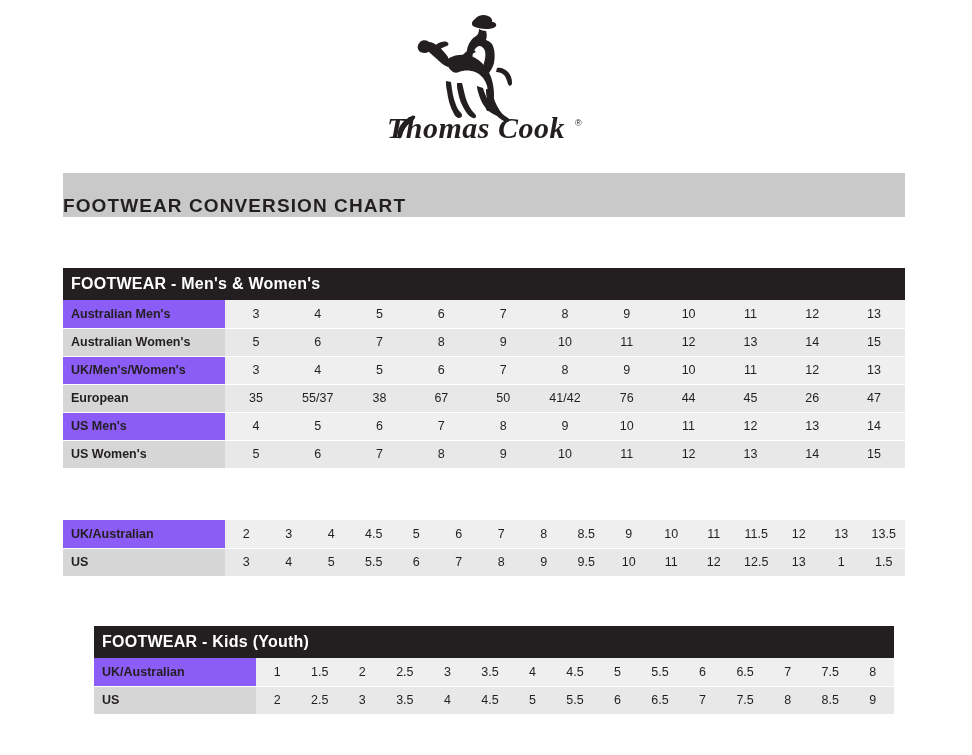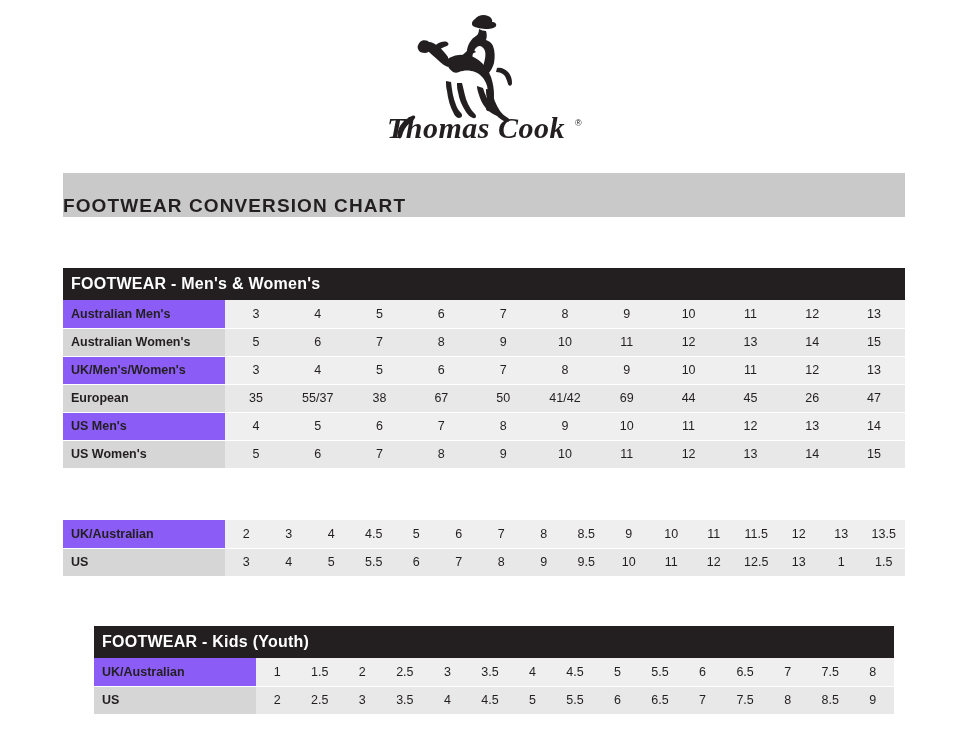--- a/index.html
+++ b/index.html
@@ -179,21 +179,21 @@
           <td class="val">13</td>
         </tr>
         <tr>
           <td class="rowlabel">European</td>
           <td class="val">35</td>
           <td class="val">55/37</td>
           <td class="val">38</td>
           <td class="val">67</td>
           <td class="val">50</td>
           <td class="val">41/42</td>
-          <td class="val">69</td>
+          <td class="val">76</td>
           <td class="val">44</td>
           <td class="val">45</td>
           <td class="val">26</td>
           <td class="val">47</td>
         </tr>
         <tr>
           <td class="rowlabel">US Men's</td>
           <td class="val">4</td>
           <td class="val">5</td>
           <td class="val">6</td>

